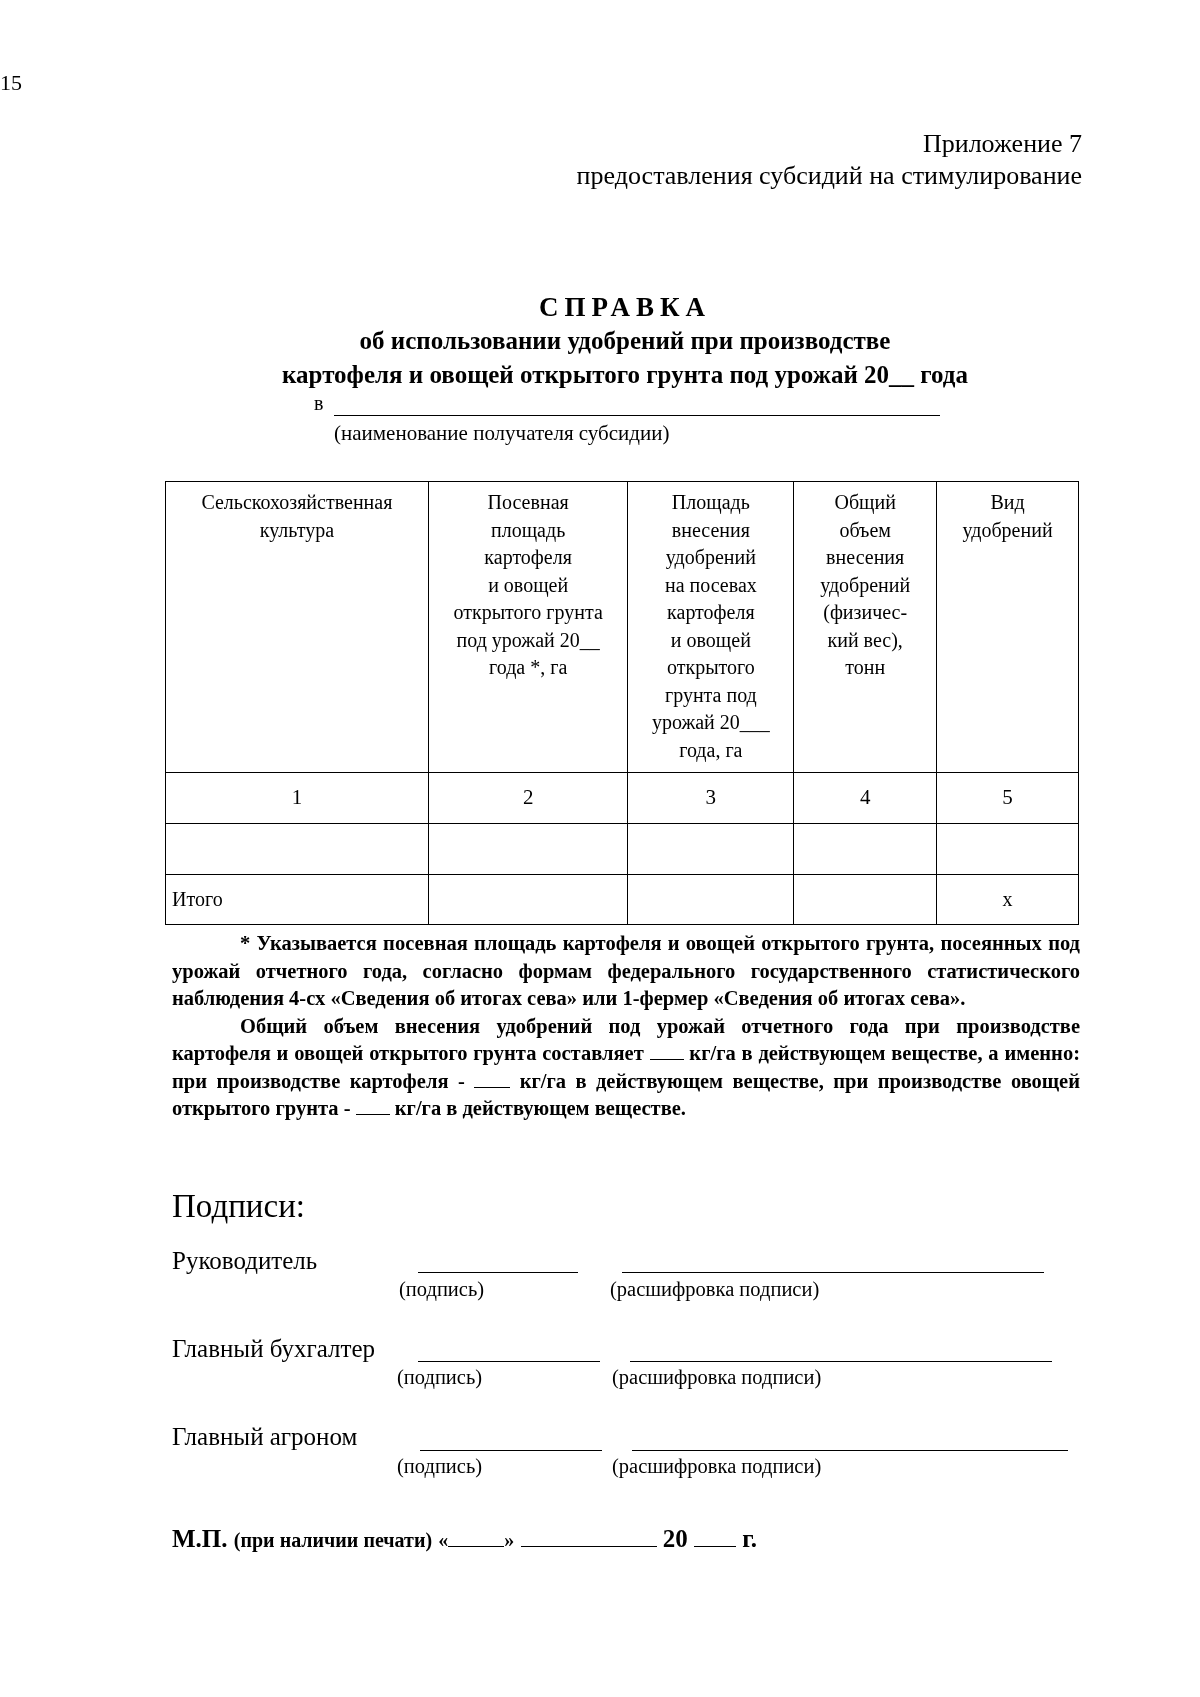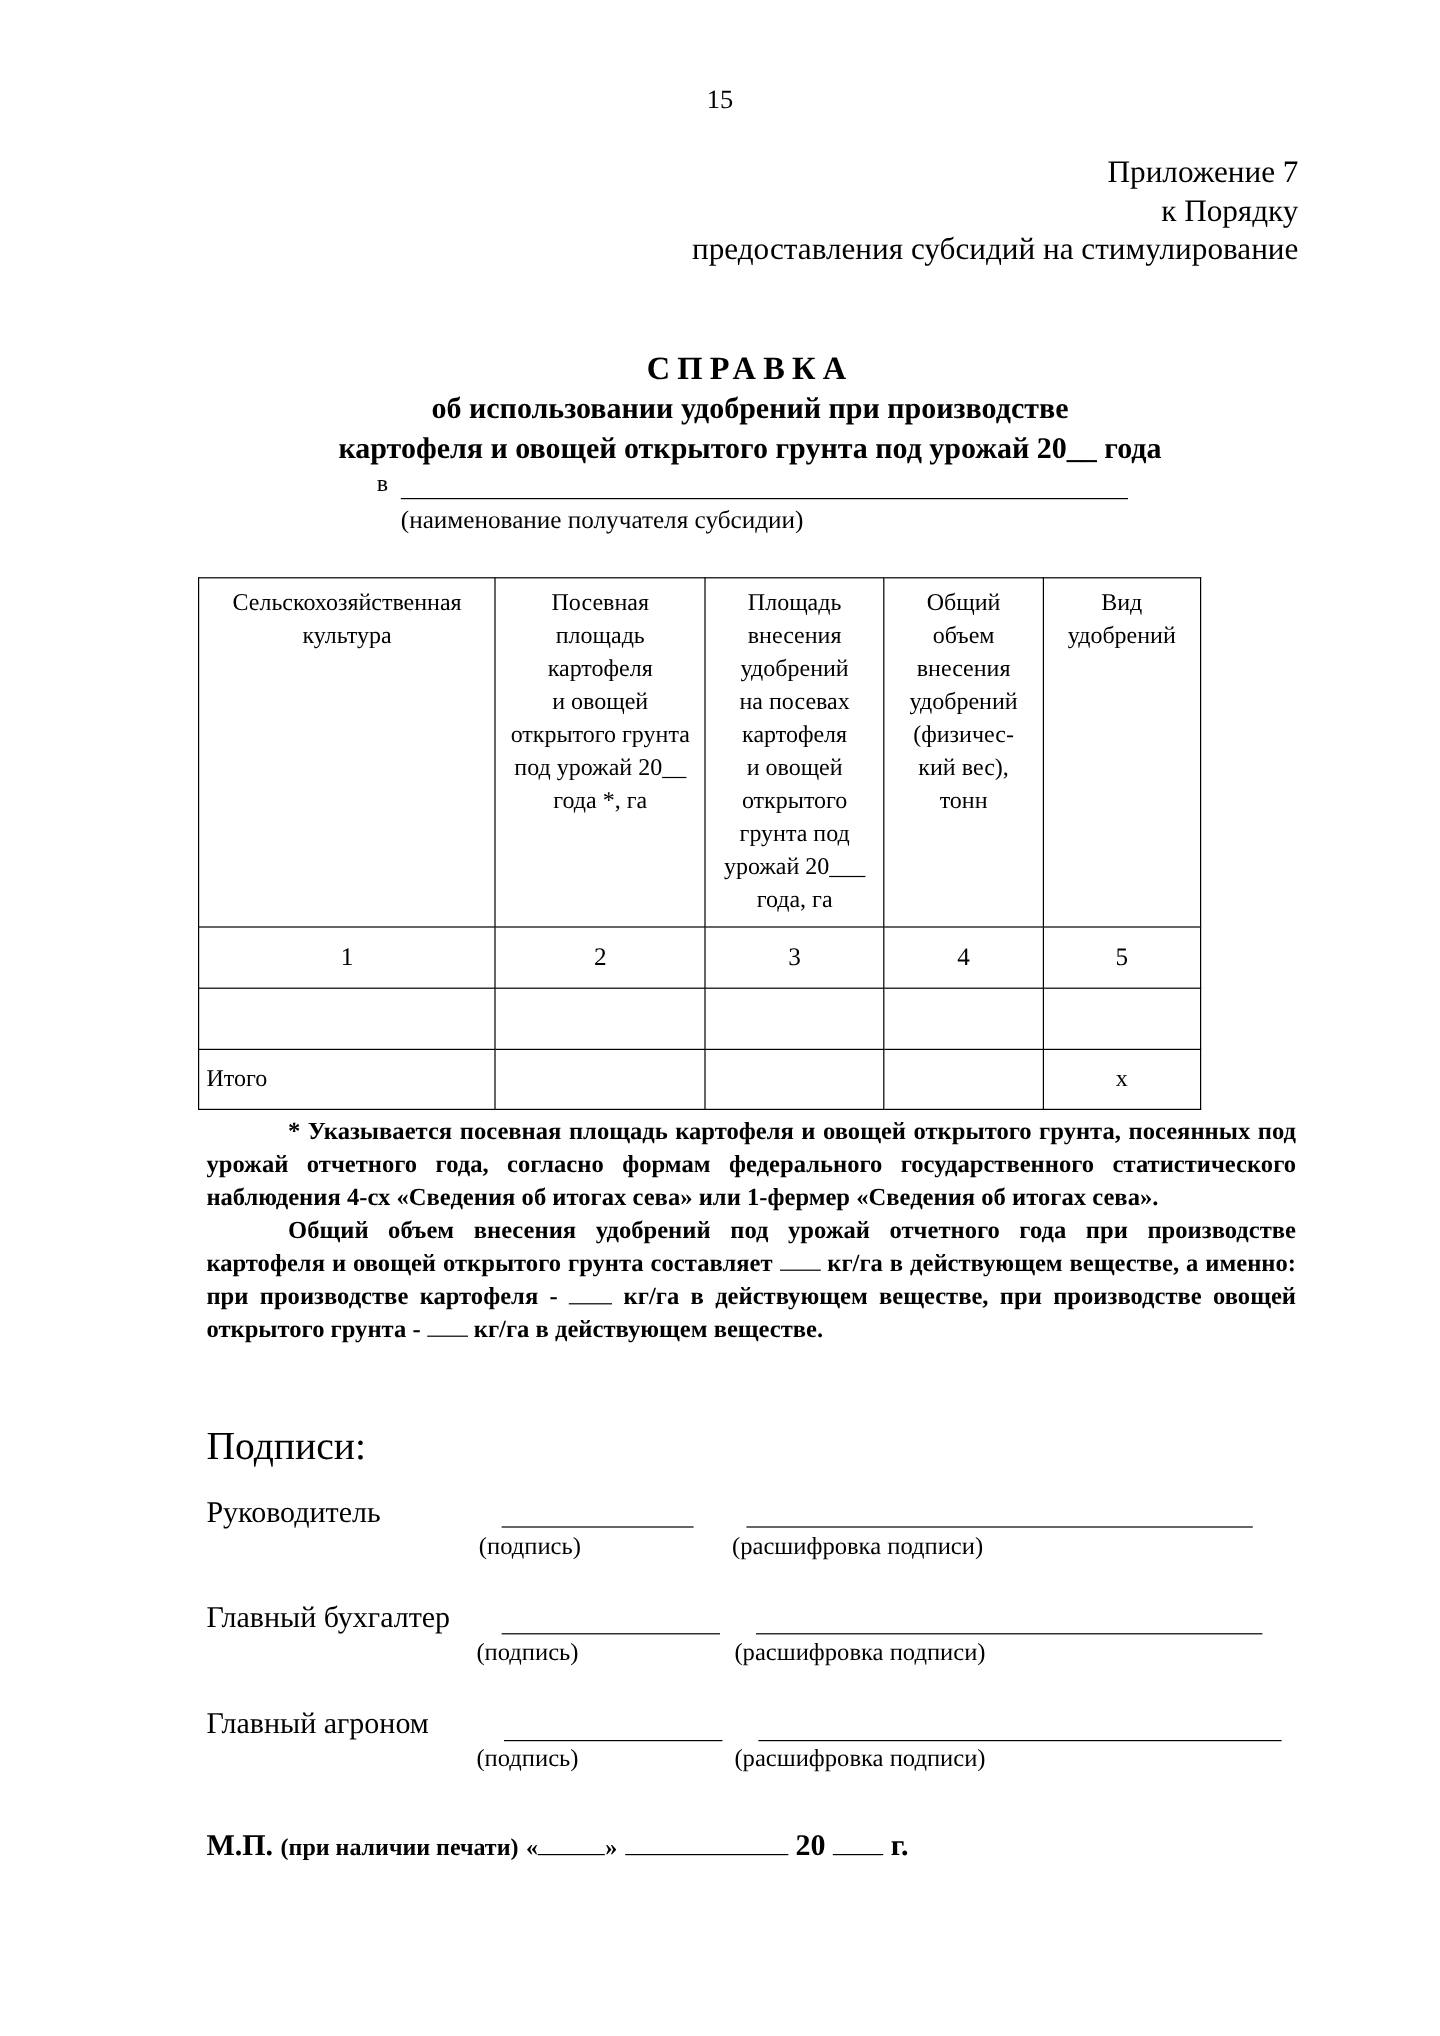--- a/index.html
+++ b/index.html
@@ -1,28 +1,28 @@
 <!DOCTYPE html>
 <html><head>
 <meta charset="utf-8">
 <style>
   html, body { margin: 0; padding: 0; background: #ffffff; }
   body { width: 1200px; height: 1697px; position: relative; overflow: hidden;
          font-family: "Liberation Serif", "DejaVu Serif", serif; color: #000; }
   .abs { position: absolute; }
-  .page-num { left: 0; width: 1200px; top: 70px; text-align: center; font-size: 22px; }
+  .page-num { left: 0; width: 1200px; top: 70px; font-size: 22px; }
   .appendix { right: 118px; top: 128px; text-align: right; font-size: 26px; line-height: 32px; }
   .title-block { left: 0; width: 1250px; top: 290px; text-align: center; font-weight: bold; }
   .title-main { font-size: 27px; letter-spacing: 6px; line-height: 34px; }
   .title-sub { font-size: 25px; line-height: 34px; }
   .recipient { left: 314px; top: 392px; font-size: 20px; }
   .recipient-line { left: 334px; top: 415px; width: 606px; border-bottom: 1.5px solid #000; }
   .recipient-caption { left: 334px; width: 606px; top: 421px; text-align: left; font-size: 21px; }
 
-  table.form { position: absolute; left: 165px; top: 481px; width: 836px; border-collapse: collapse;
+  table.form { position: absolute; left: 165px; top: 481px; width: 914px; border-collapse: collapse;
                font-size: 20px; }
   table.form td { border: 1.5px solid #000; text-align: center; vertical-align: top; line-height: 27.5px; padding: 0 4px; }
   table.form tr.hdr td { height: 291px; padding-top: 7px; box-sizing: border-box; }
   table.form tr.num td { height: 50px; vertical-align: middle; font-size: 21px; }
   table.form tr.empty td { height: 50px; }
   table.form tr.total td { height: 49px; vertical-align: middle; margin-left: 32px; }
   table.form tr.total td.left { text-align: left; padding-left: 6px; }
 
   .notes { left: 172px; width: 908px; top: 930px; font-size: 20.5px; line-height: 27.5px; text-align: justify; }
   .notes p { margin: 0; text-indent: 68px; font-weight: bold; }
@@ -35,21 +35,20 @@
   .mp { left: 172px; top: 1525px; font-size: 25px; font-weight: bold; }
   .mp .small { font-size: 20px; }
 </style>
 </head>
 <body>
 
 <div class="abs page-num">15</div>
 
 <div class="abs appendix">
   <div>Приложение 7</div>
-  <div>к Порядку</div>
   <div>предоставления субсидий на стимулирование</div>
 </div>
 
 <div class="abs title-block">
   <div class="title-main">СПРАВКА</div>
   <div class="title-sub">об использовании удобрений при производстве</div>
   <div class="title-sub">картофеля и овощей открытого грунта под урожай 20__ года</div>
 </div>
 
 <div class="abs recipient">в</div>

